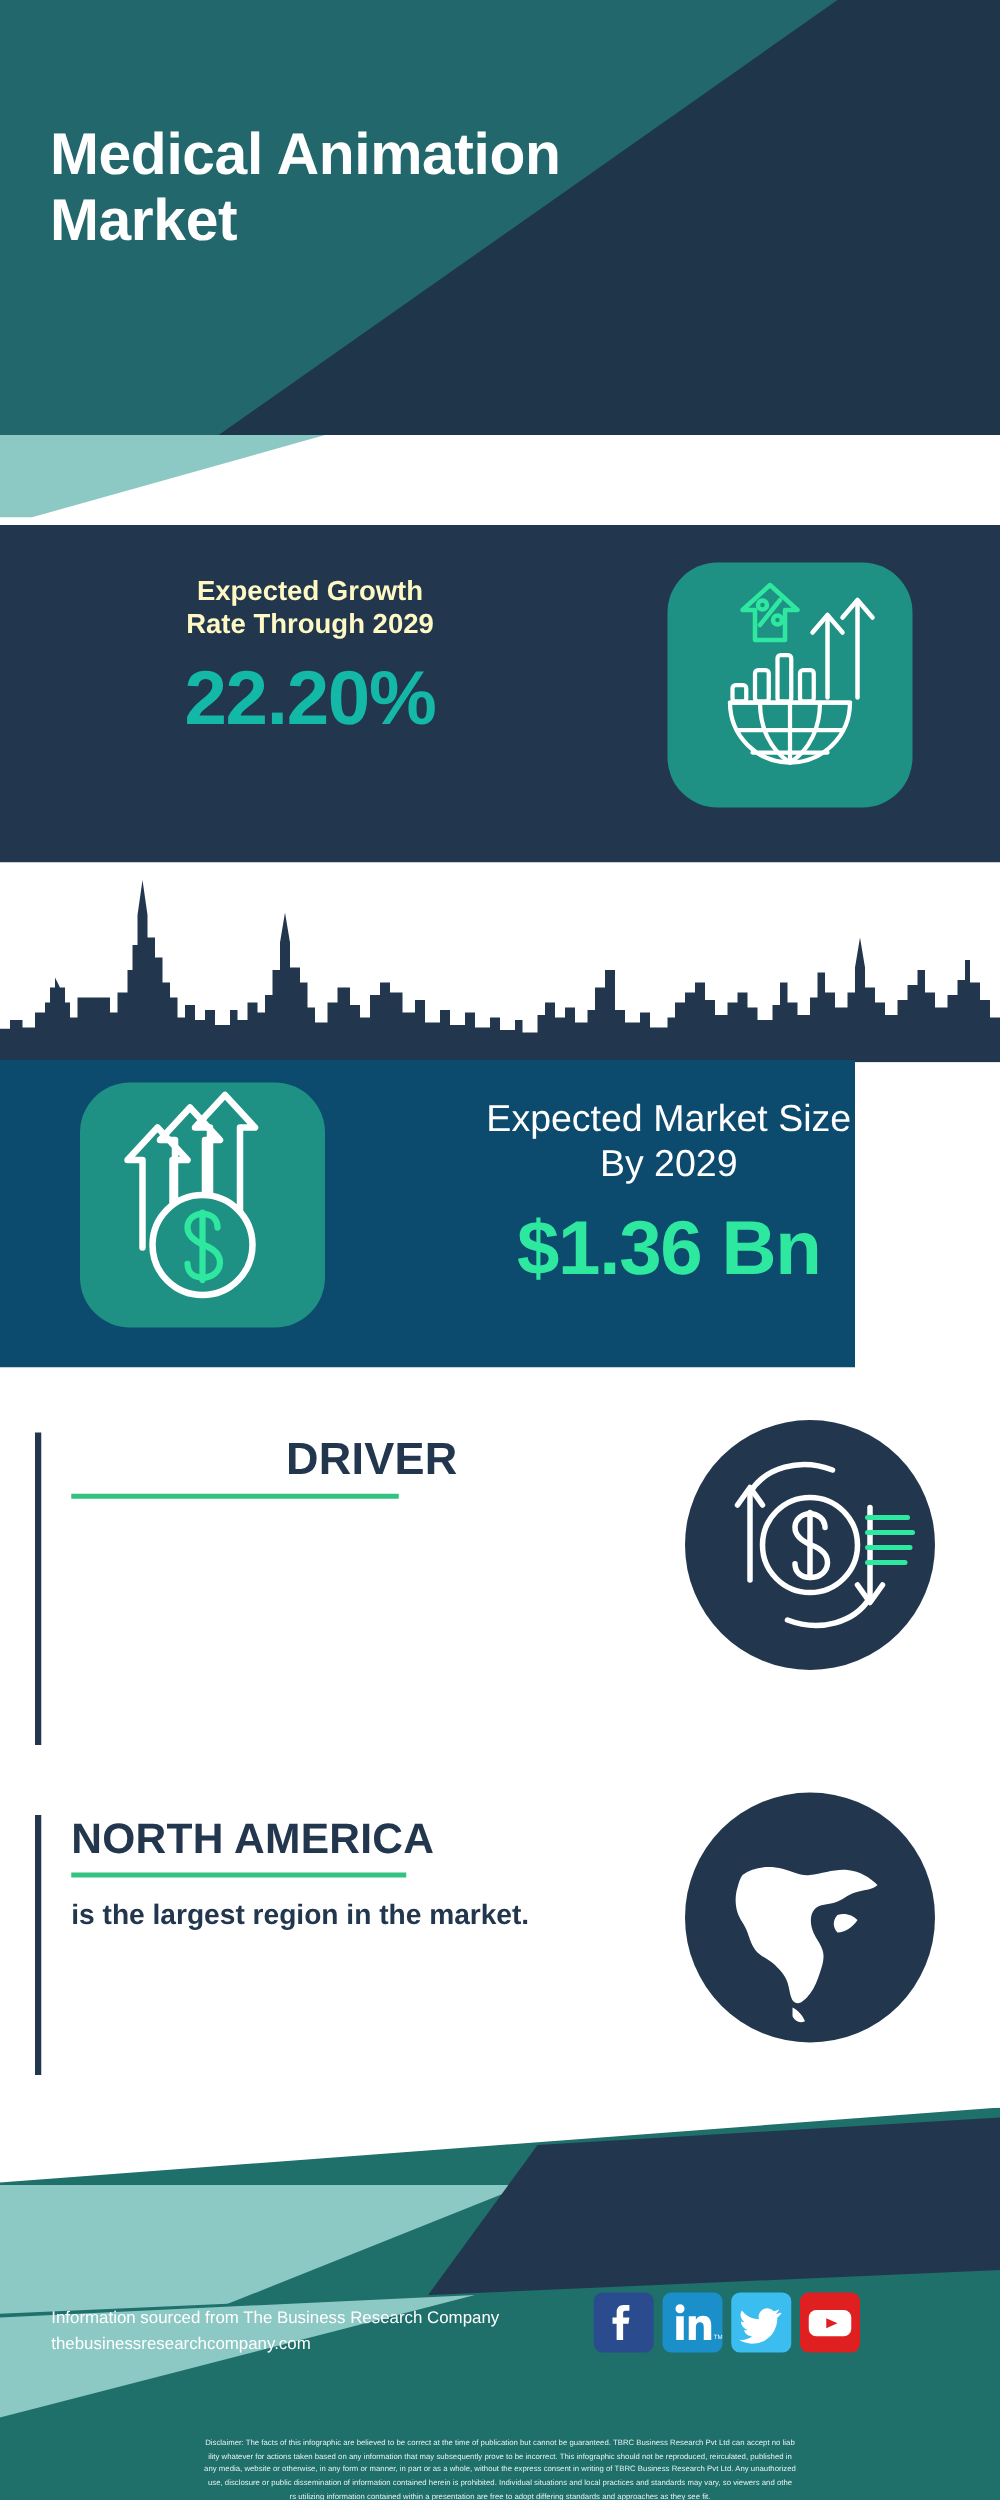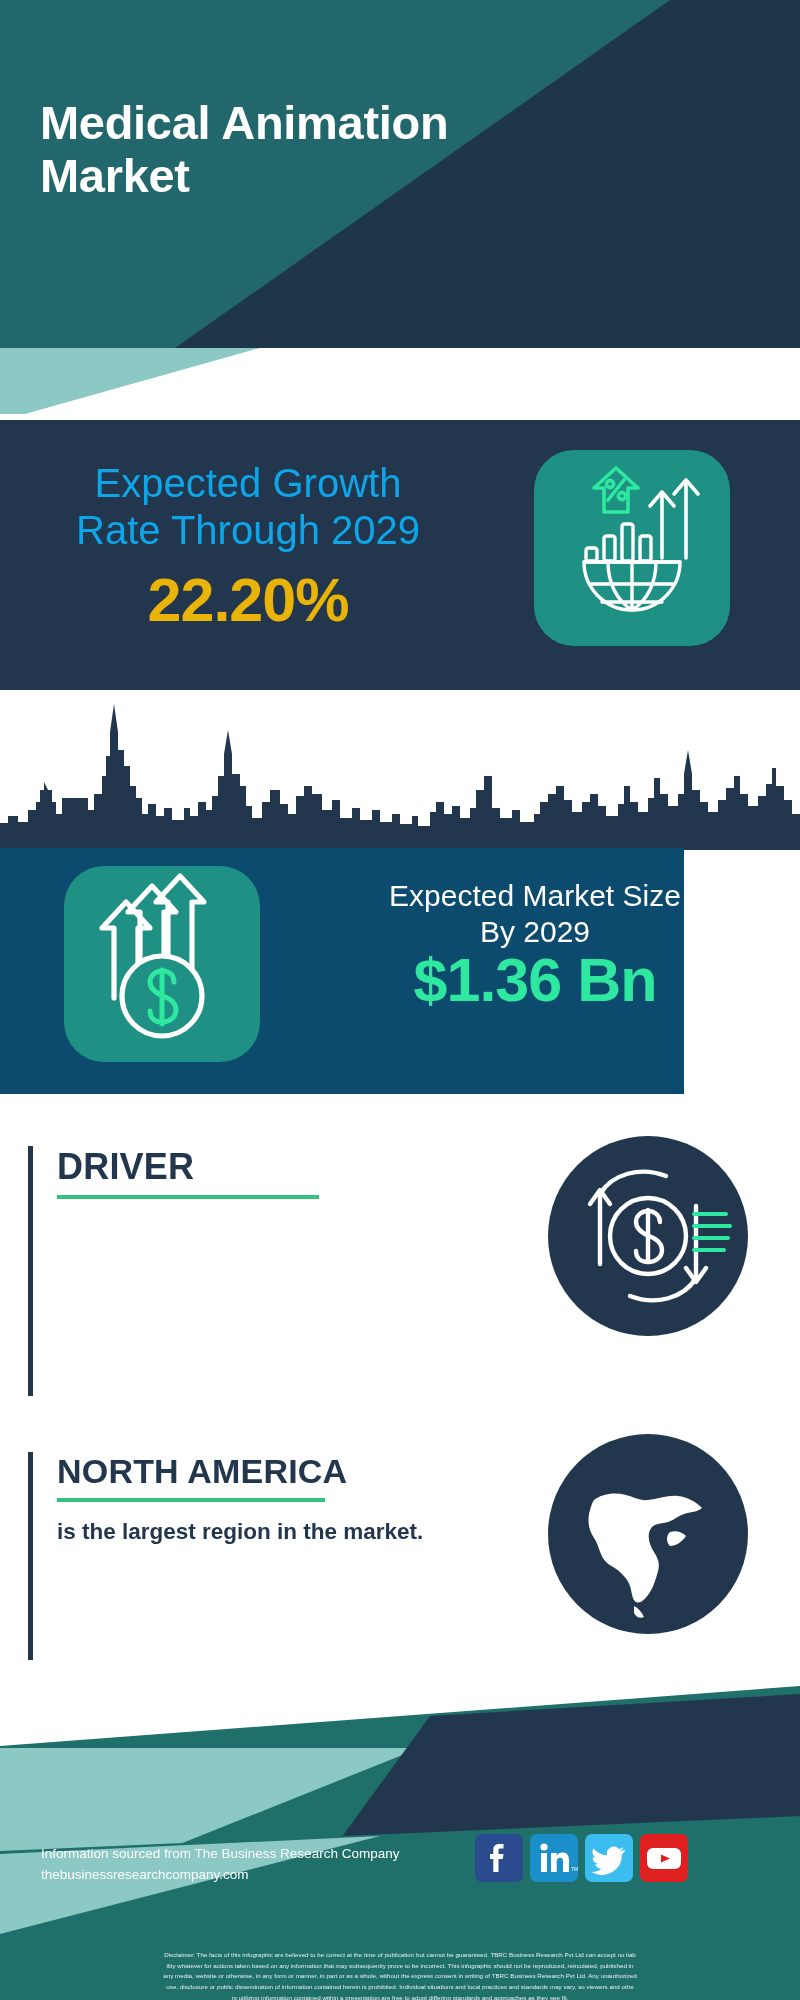--- a/index.html
+++ b/index.html
@@ -17,43 +17,43 @@
   .header-title {
     position:absolute; left:0; top:96px; width:800px; text-align:left;
     color:#ffffff; font-size:47px; font-weight:bold; line-height:1.13;
     letter-spacing:-0.3px; z-index:4; padding:0 40px;
   }
   .lt-tri { position:absolute; left:0; top:348px; width:260px; height:66px; z-index:3; }
 
   
   .growth-band { position:absolute; left:0; top:420px; width:800px; height:270px; background:#22374e; }
   .growth-text { position:absolute; left:28px; top:40px; width:440px; text-align:center; }
-  .growth-label { color:#0ea5e9; font-size:40px; line-height:1.18; font-weight:400; }
-  .growth-value { color:#eab308; font-size:61px; font-weight:bold; margin-top:16px; line-height:1; letter-spacing:-1px; }
+  .growth-label { color:#fef9c3; font-size:22px; line-height:1.18; font-weight:700; }
+  .growth-value { color:#14b8a6; font-size:61px; font-weight:bold; margin-top:16px; line-height:1; letter-spacing:-1px; }
   .badge-growth { position:absolute; left:534px; top:30px; width:196px; height:196px; border-radius:40px; background:#1f9184; }
   .badge-growth svg, .badge-size svg { display:block; width:100%; height:100%; }
 
   
   .skyline-wrap { position:absolute; left:0; top:690px; width:800px; height:160px; overflow:hidden; background:#ffffff; }
   .skyline-wrap svg { display:block; width:800px; height:160px; }
 
   
   .size-band { position:absolute; left:0; top:848px; width:684px; height:246px; background:#0c4a6e; }
   .badge-size { position:absolute; left:64px; top:18px; width:196px; height:196px; border-radius:40px; background:#1f9184; }
   .size-text { position:absolute; left:300px; top:30px; width:470px; text-align:center; }
   .size-label { color:#fff; font-size:30px; line-height:1.2; font-weight:400; }
-  .size-value { color:#2fe8a0; font-size:61px; font-weight:bold; margin-top:0; line-height:1; letter-spacing:-1px; }
+  .size-value { color:#2fe8a0; font-size:61px; font-weight:bold; margin-top:18px; line-height:1; letter-spacing:-1px; }
 
   
   .cards { position:absolute; left:0; top:1094px; width:800px; height:592px; background:#ffffff; }
   .card { position:absolute; left:28px; padding-left:24px; border-left:5px solid #22374e; }
   .card-driver { top:52px; width:510px; height:250px; }
   .card-region { top:358px; width:510px; height:208px;padding-left:24px; }
   .card-title { color:#22374e; font-weight:bold; letter-spacing:0.2px; }
-  .card-driver .card-title { font-size:36px; }
+  .card-driver .card-title { font-size:36px;text-align:center; }
   .card-region .card-title { font-size:34px; }
   .rule { height:4px; background:#34c281; margin-top:7px; }
   .card-driver .rule { width:262px; }
   .card-region .rule { width:268px; }
   .card-body { color:#22374e; font-weight:bold; font-size:22.5px; line-height:1.42; margin-top:14px; }
   .icon-circle { position:absolute; border-radius:50%; background:#22374e; }
   .icon-driver { left:548px; top:42px; width:200px; height:200px; }
   .icon-region { left:548px; top:340px; width:200px; height:200px; }
   .icon-circle svg { display:block; width:100%; height:100%; }
 

